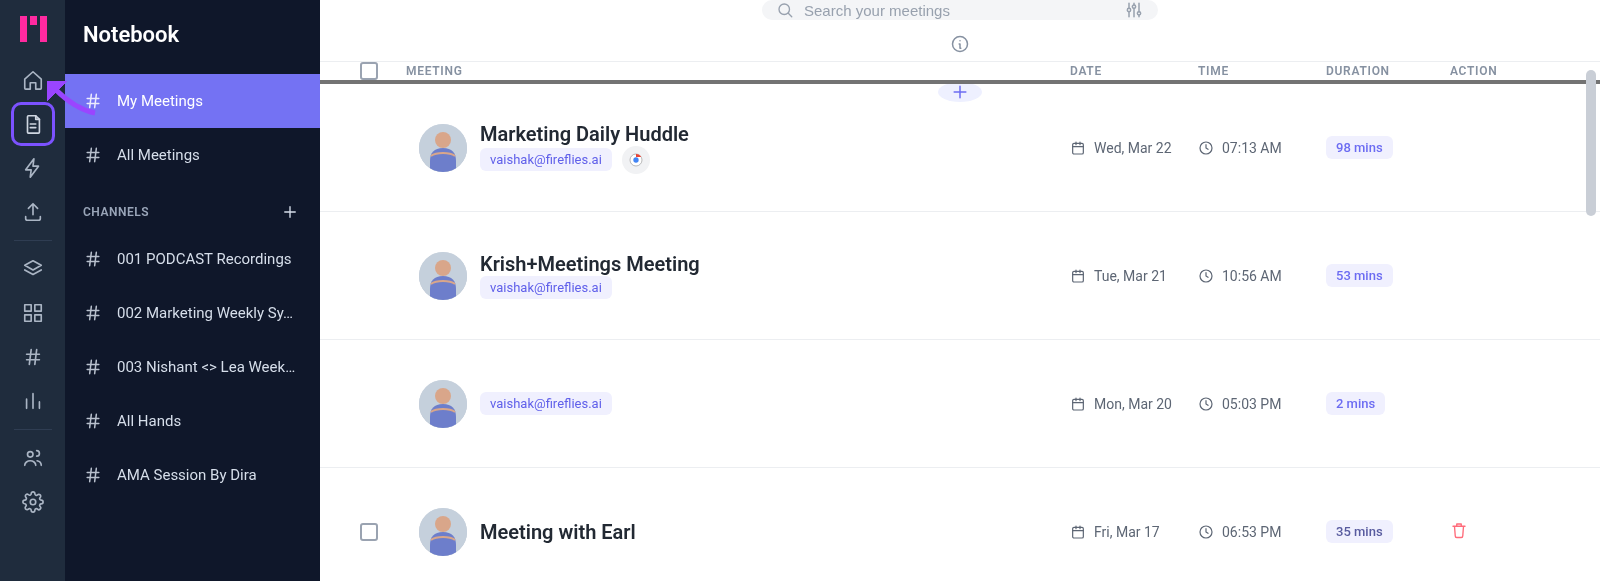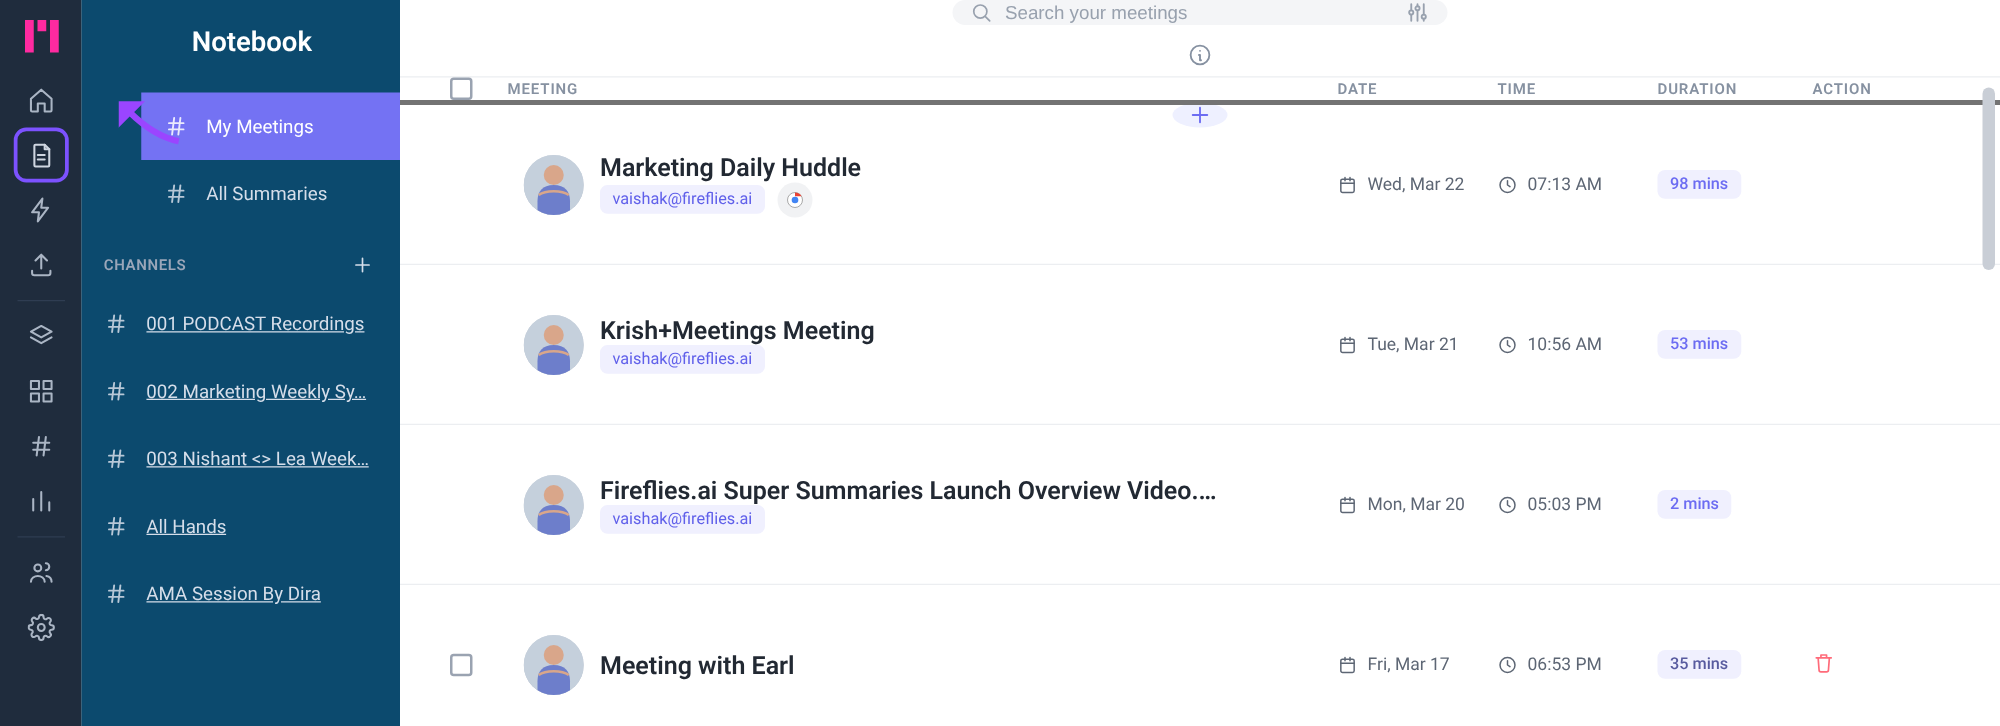--- a/index.html
+++ b/index.html
@@ -8,30 +8,30 @@
 
   
   .rail { width: 65px; background: #1f2c3d; display: flex; flex-direction: column; align-items: center; padding-top: 14px; gap: 0; position: relative; }
   .logo { width: 30px; height: 30px; margin-bottom: 14px; }
   .rail .rail-icon { width: 44px; height: 44px; display: flex; align-items: center; justify-content: center; border-radius: 10px; color: #aab5c4; cursor: pointer; }
   .rail .rail-icon svg { width: 22px; height: 22px; stroke: currentColor; fill: none; stroke-width: 1.8; }
   .rail .active { border: 3px solid #7c52ff; color: #cfd6e1; }
   .rail .sep { width: 38px; height: 1px; background: #2f3d52; margin: 6px 0; }
 
   
-  .side { width: 255px; background: #0c4a6e; color: #d6deea; display: flex; flex-direction: column; padding-top: 22px; text-align: center; }
+  .side { width: 255px; background: #0f172a; color: #d6deea; display: flex; flex-direction: column; padding-top: 22px; }
   .side .title { font-size: 22px; font-weight: 600; color: #fff; padding-left: 18px; height: 40px; }
   .side .nav { margin-top: 12px; display: flex; flex-direction: column; }
-  .side .item { display: flex; align-items: center; gap: 14px; height: 54px; padding: 0 18px; font-size: 15px; cursor: pointer; margin-left: 48px; }
+  .side .item { display: flex; align-items: center; gap: 14px; height: 54px; padding: 0 18px; font-size: 15px; cursor: pointer; }
   .side .item.sel { background: #7472f3; color: #fff; position: relative; }
   .side .hash { width: 20px; height: 20px; opacity: 0.85; }
   .side .hdr { display: flex; align-items: center; justify-content: space-between; padding: 18px 18px 8px; font-size: 12px; font-weight: 600; letter-spacing: .5px; color: #9aa6b9; }
   .side .hdr .plus { width: 24px; height: 24px; display: flex; align-items: center; justify-content: center; color: #d6deea; cursor: pointer; }
   .side .ch-item { display: flex; align-items: center; gap: 14px; height: 54px; padding: 0 18px; font-size: 15px; cursor: pointer; white-space: nowrap; overflow: hidden; text-overflow: ellipsis; }
-  .side .ch-item span { overflow: hidden; text-overflow: ellipsis; text-decoration: underline; }
+  .side .ch-item span { overflow: hidden; text-overflow: ellipsis; }
 
   .arrow { position: absolute; left: -18px; top: 50%; transform: translateY(-50%); }
 
   
   .main { flex: 1; display: flex; flex-direction: column; background: #fff; position: relative; }
   .top { height: 62px; display: flex; align-items: center; padding: 0 16px; gap: 14px; border-bottom: 1px solid #eceef1; flex-direction: column; }
   .search { width: 396px; height: 44px; background: #f4f5f7; border-radius: 10px; display: flex; align-items: center; padding: 0 14px; gap: 10px; color: #98a1ae; }
   .search input { flex: 1; border: none; background: transparent; outline: none; font-size: 15px; color: #303a46; }
   .search input::placeholder { color: #98a1ae; }
   .icon-btn { width: 36px; height: 36px; display: flex; align-items: center; justify-content: center; color: #8691a1; }
@@ -161,21 +161,21 @@
                 <path d="M0 0L10 5L0 10z" fill="#9a45ff"></path>
               </marker>
             </defs>
           <path d="M48 32 Q 28 28 8 8" stroke="#9a45ff" stroke-width="5" fill="none" marker-end="url(#ah)"></path>
         </svg>
       </div>
       <div class="item">
         <svg class="stroke hash" viewBox="0 0 24 24">
             <path d="M5 9h14M5 15h14M10 4l-2 16M16 4l-2 16"></path>
           </svg>
-        <span>All Summaries</span>
+        <span>All Meetings</span>
       </div>
     </div>
     <div class="hdr">
       <span>CHANNELS</span>
       <div class="plus">
         <svg class="stroke" width="18" height="18" viewBox="0 0 24 24">
             <path d="M12 5v14M5 12h14"></path>
           </svg>
       </div>
     </div>
@@ -370,21 +370,20 @@
       <div class="avatar-sm">
         <svg viewBox="0 0 48 48">
                 <rect width="48" height="48" fill="#c5d0dc"></rect>
                 <circle cx="24" cy="16" r="8" fill="#d9a68a"></circle>
                 <path d="M24 24c-9 0-13 5-13 13v11h26V37c0-8-4-13-13-13z" fill="#6d7ecb"></path>
                 <path d="M12 32c4-3 8-3 12-3s8 0 12 3" stroke="#d9a68a" stroke-width="2" fill="none"></path>
               </svg>
       </div>
     </div>
     <div class="meet-info">
-      <div class="meet-title">Fireflies.ai Super Summaries Launch Overview Video.…</div>
       <div class="badges">
         <span class="chip">vaishak@fireflies.ai</span>
 
       </div>
     </div>
     <div class="col-date cell">
       <svg class="stroke" width="16" height="16" viewBox="0 0 24 24">
               <rect x="4" y="5" width="16" height="16" rx="2"></rect>
               <path d="M4 10h16M9 3v4M15 3v4"></path>
             </svg>

